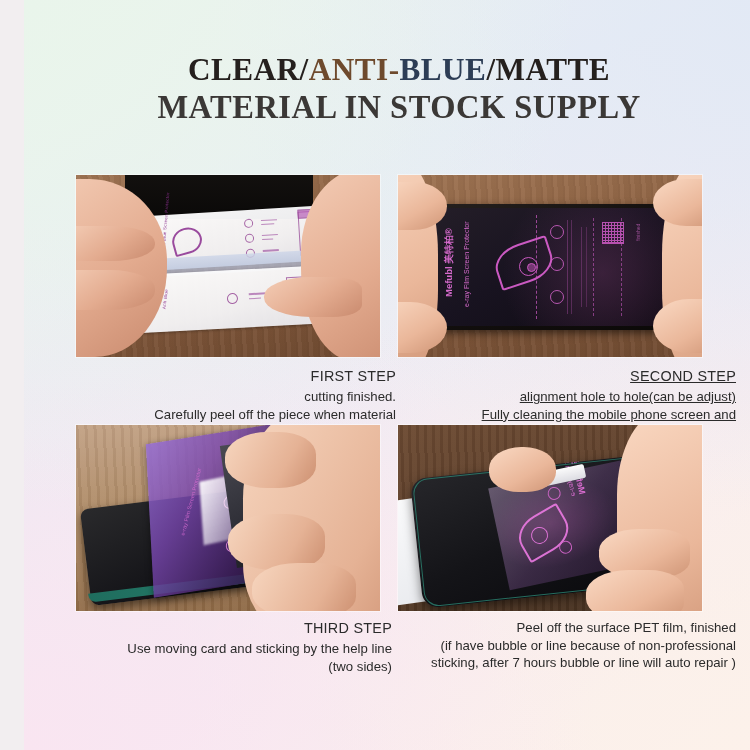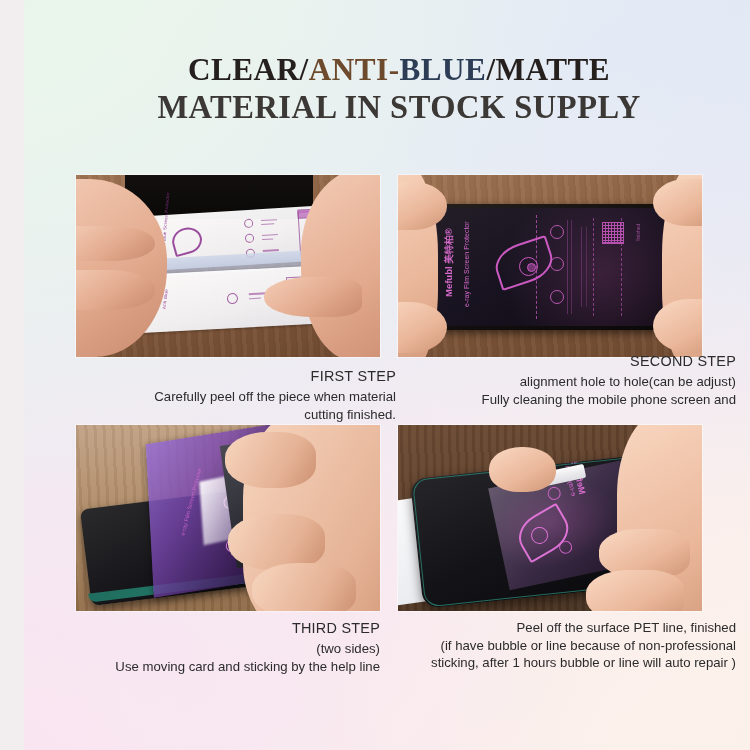--- a/index.html
+++ b/index.html
@@ -322,22 +322,22 @@
     width: 340px;
   }
   .caption .title {
     display: block;
     font-size: 14.4px;
     letter-spacing: 0.25px;
     margin-bottom: 2px;
   }
   .caption .body { display: block; }
   .cap0 { left: 32px;  top: 367px; }
-  .cap1 { left: 372px; top: 352px; }
-  .cap2 { left: 16px;  top: 619px; }
+  .cap1 { left: 372px; top: 367px; text-decoration: underline; }
+  .cap2 { left: 28px;  top: 619px; }
   .cap3 { left: 372px; top: 619px; }
 </style>
 </head>
 <body>
 
 <div id="page">
 
   <div class="headline">
     <span class="line l1"><span class="seg-dark">CLEAR/</span><span class="seg-brown">ANTI</span><span class="seg-brown">-</span><span class="seg-blue">BLUE</span><span class="seg-dark">/MATTE</span></span>
     <span class="line l2 seg-slate">MATERIAL IN STOCK SUPPLY</span>
@@ -465,35 +465,35 @@
         <div class="skin s2 p4-handR"></div>
         <div class="skin s2 p4-f1"></div>
         <div class="skin s2 p4-f2"></div>
         <div class="skin s2 p4-thumb"></div>
       </div>
     </div>
   </div>
 
   <div class="caption cap0">
     <span class="title">FIRST STEP</span>
+    <span class="body">cutting finished.</span>
     <span class="body">Carefully  peel off the piece when material</span>
-    <span class="body">cutting finished.</span>
   </div>
 
   <div class="caption cap1">
     <span class="title">SECOND STEP</span>
     <span class="body">alignment hole to hole(can be adjust)</span>
     <span class="body">Fully cleaning the mobile phone screen and</span>
   </div>
 
   <div class="caption cap2">
     <span class="title">THIRD STEP</span>
+    <span class="body">Use moving card and sticking by the help line</span>
     <span class="body">(two sides)</span>
-    <span class="body">Use moving card and sticking by the help line</span>
   </div>
 
   <div class="caption cap3">
-    <span class="body">Peel off the surface PET line, finished</span>
+    <span class="body">Peel off the surface PET film, finished</span>
     <span class="body">(if have bubble or line because of non-professional</span>
-    <span class="body">sticking, after 1 hours bubble or line will auto repair )</span>
+    <span class="body">sticking, after 7 hours bubble or line will auto repair )</span>
   </div>
 
 </div>
 
 </body></html>

